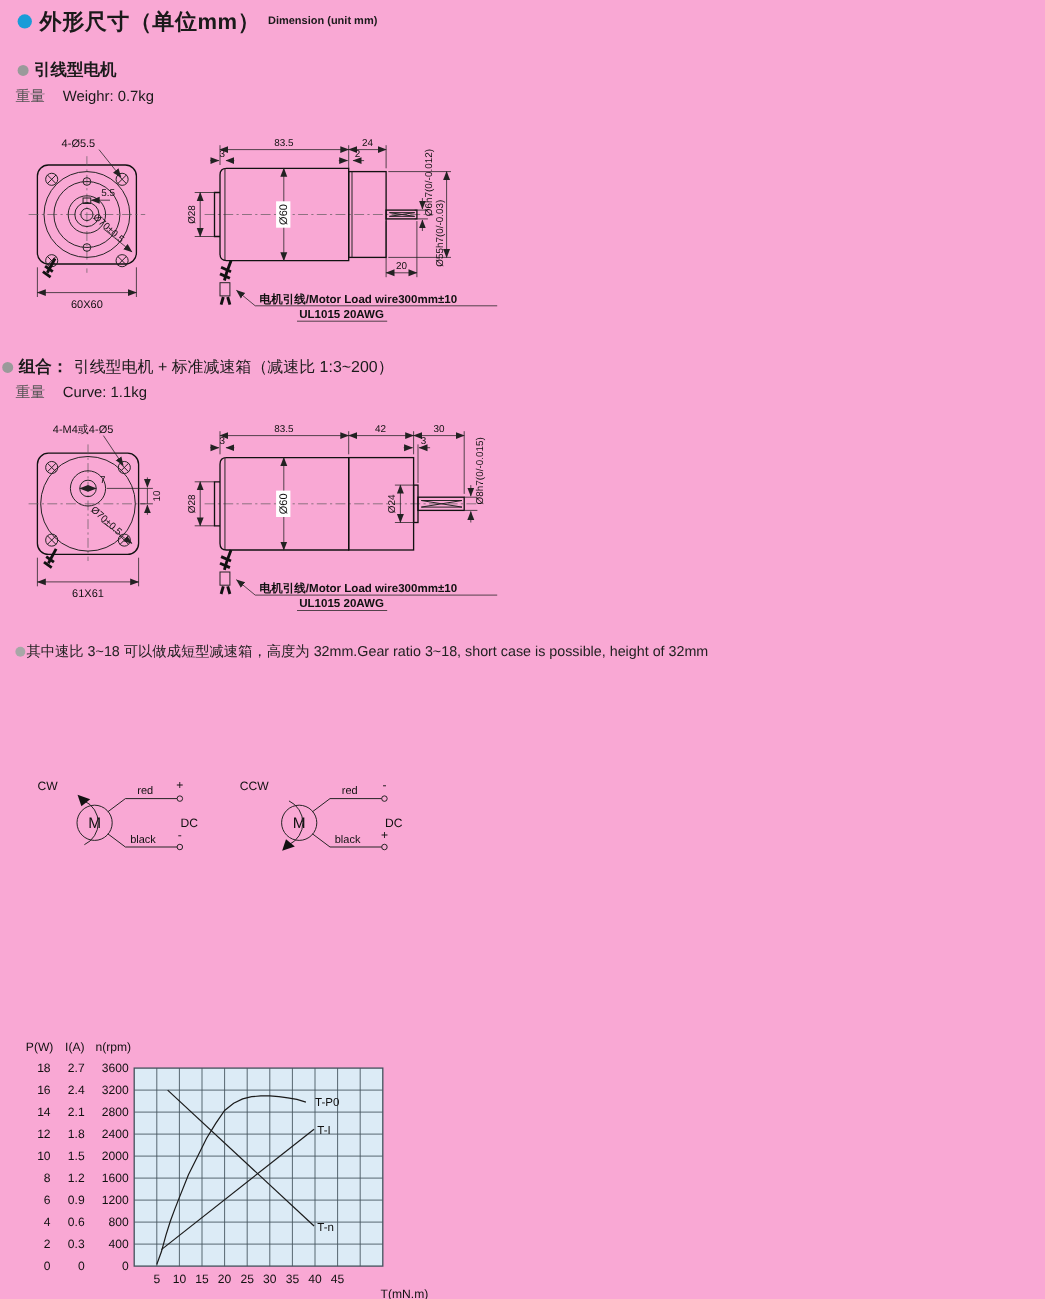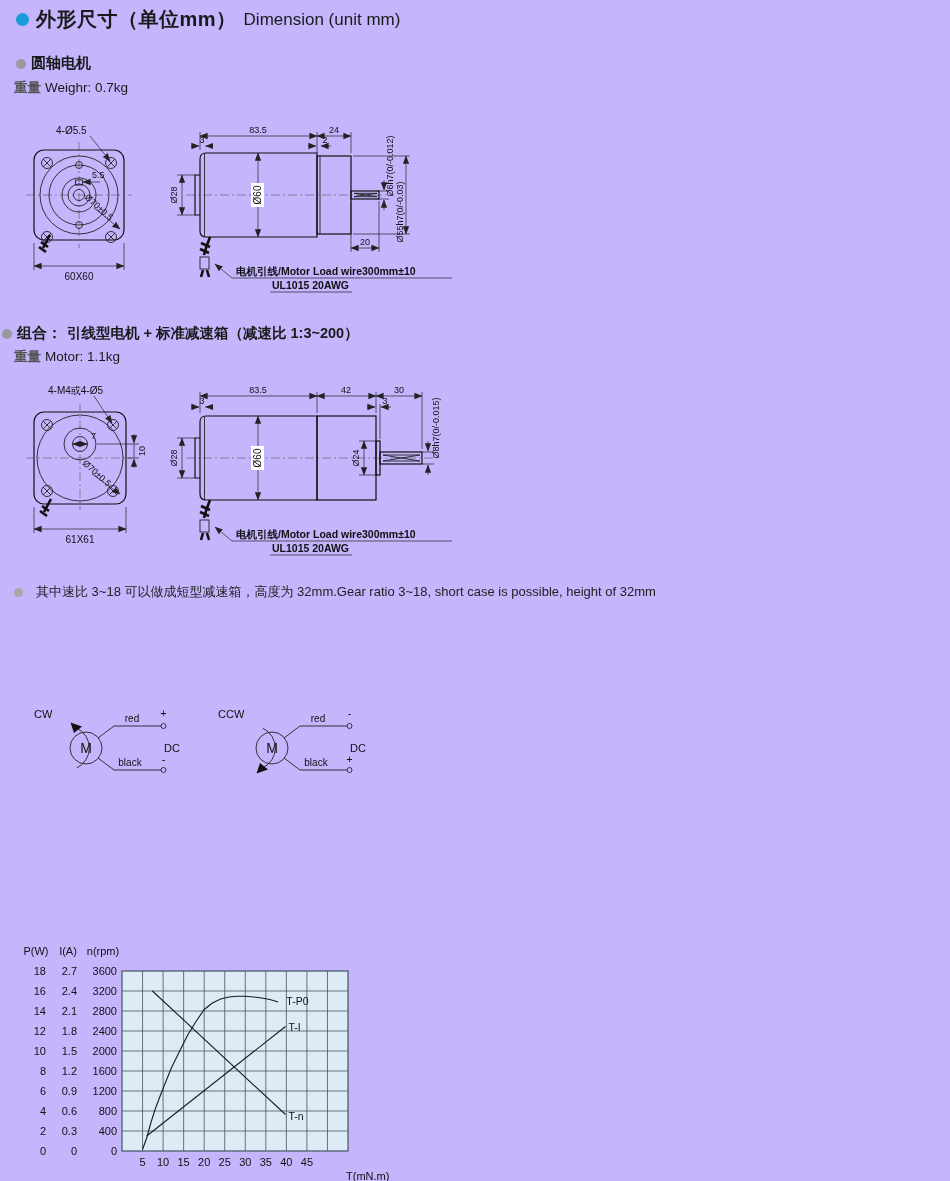--- a/index.html
+++ b/index.html
@@ -1,28 +1,28 @@
 <!DOCTYPE html>
 <html><head>
 <meta charset="utf-8">
 <style>
   html,body{margin:0;padding:0;background:#fff;}
-  .page{position:relative;width:950px;height:1181px;background:#c4b5fd;overflow:hidden;
+  .page{position:relative;width:950px;height:1181px;background:#f9a8d4;overflow:hidden;
         font-family:"Liberation Sans",sans-serif;color:#1a1a1a;}
   .h1{position:absolute;display:flex;align-items:center;gap:7px;}
   .h1 .dot{width:13px;height:13px;border-radius:50%;background:#1a9cd8;flex:0 0 auto;}
   .h1 .zh{font-size:20px;font-weight:bold;letter-spacing:.5px;}
-  .h1 .en{font-size:17px;font-weight:normal;}
+  .h1 .en{font-size:10px;font-weight:bold;}
   .sub{position:absolute;display:flex;align-items:center;gap:5px;}
   .sub .dot{width:10px;height:10px;border-radius:50%;background:#9a9a9a;flex:0 0 auto;}
   .sub .zh{font-size:15px;font-weight:bold;}
-  .sub .rest{font-size:14.5px;font-weight:bold;}
+  .sub .rest{font-size:14.5px;font-weight:normal;}
   .weight{position:absolute;font-size:13.5px;}
-  .weight .wl{font-weight:bold;color:#555;margin-right:4px;}
-  .note{position:absolute;display:flex;align-items:center;gap:13px;font-size:13px;color:#222;justify-content:center;}
+  .weight .wl{font-weight:normal;color:#555;margin-right:16px;}
+  .note{position:absolute;display:flex;align-items:center;gap:1px;font-size:13px;color:#222;justify-content:center;}
   .note .dot{width:9px;height:9px;border-radius:50%;background:#a7a7a7;flex:0 0 auto;}
   svg{position:absolute;overflow:visible;}
   svg text{font-family:"Liberation Sans",sans-serif;fill:#111;}
   .dim{font-size:9px;}
   .dim10{font-size:10px;}
   .wiretxt{font-size:10.5px;font-weight:bold;}
   .clab{font-size:11px;}
   .slab{font-size:10.5px;}
   .thin{stroke:#222;stroke-width:.9;fill:none;}
   .thick{stroke:#111;stroke-width:1.2;fill:none;}
@@ -36,21 +36,21 @@
 <div class="page">
 
   <div class="h1" style="top:6px;left:16px">
     <span class="dot"></span>
     <span class="zh">外形尺寸（单位mm）</span>
     <span class="en">Dimension (unit mm)</span>
   </div>
 
   <div class="sub" style="top:54px;left:16px">
     <span class="dot"></span>
-    <span class="zh">圆轴电机</span>
+    <span class="zh">引线型电机</span>
   </div>
   <div class="weight" style="top:79px;left:14px">
     <span class="wl">重量</span><span>Weighr: 0.7kg</span>
   </div>
 
   <svg style="top:122px;left:20px" width="440" height="172" viewBox="0 0 440 172">
     <defs>
       <marker id="ar1" viewBox="0 0 10 10" refX="8.5" refY="5" markerWidth="9" markerHeight="9" orient="auto-start-reverse" markerUnits="userSpaceOnUse">
         <path d="M0,1.5 L9,5 L0,8.5 z" fill="#222"></path>
       </marker>
@@ -168,21 +168,21 @@
       <line class="dl" x1="250" y1="170" x2="332" y2="170"></line>
     </g>
   </svg>
 
   <div class="sub" style="top:324px;left:2px">
     <span class="dot"></span>
     <span class="zh">组合：</span>
     <span class="rest">引线型电机 + 标准减速箱（减速比 1:3~200）</span>
   </div>
   <div class="weight" style="top:348px;left:14px">
-    <span class="wl">重量</span><span>Motor: 1.1kg</span>
+    <span class="wl">重量</span><span>Curve: 1.1kg</span>
   </div>
 
   <svg style="top:380px;left:20px" width="460" height="180" viewBox="0 0 460 180">
     <defs>
       <marker id="ar2" viewBox="0 0 10 10" refX="8.5" refY="5" markerWidth="9" markerHeight="9" orient="auto-start-reverse" markerUnits="userSpaceOnUse">
         <path d="M0,1.5 L9,5 L0,8.5 z" fill="#222"></path>
       </marker>
     </defs>
 
     <g>

